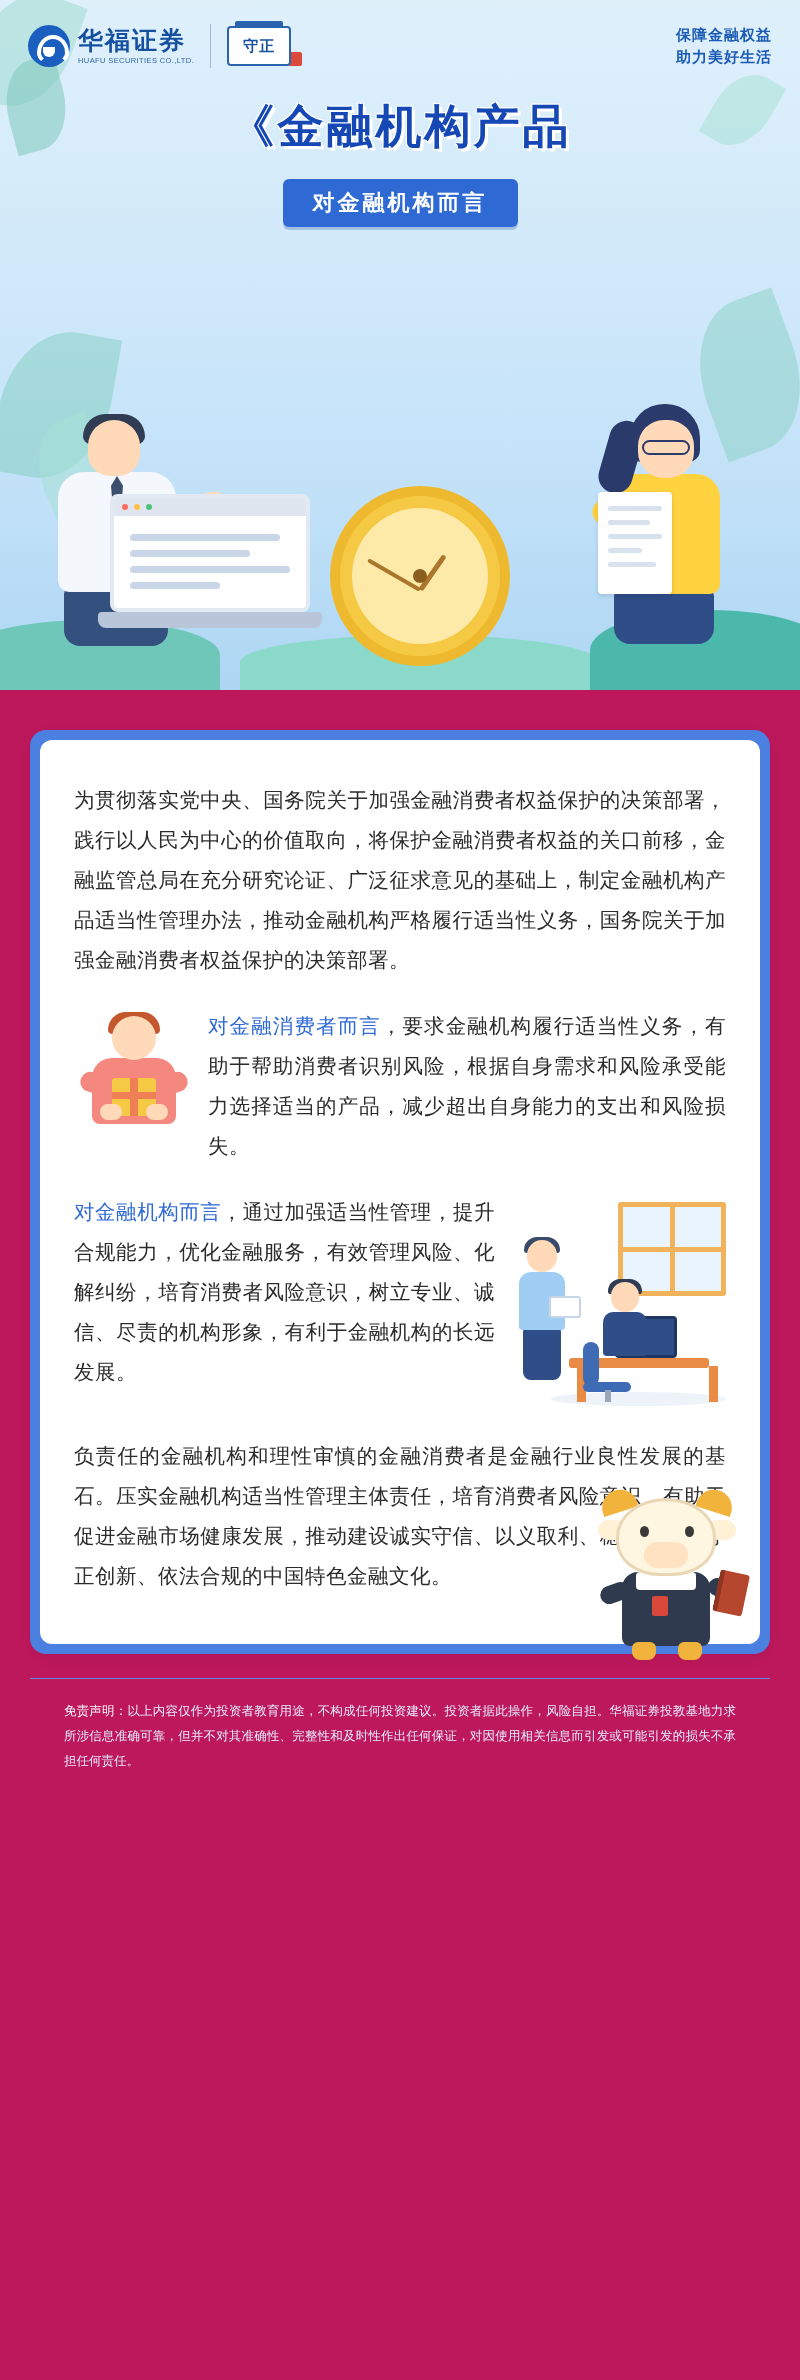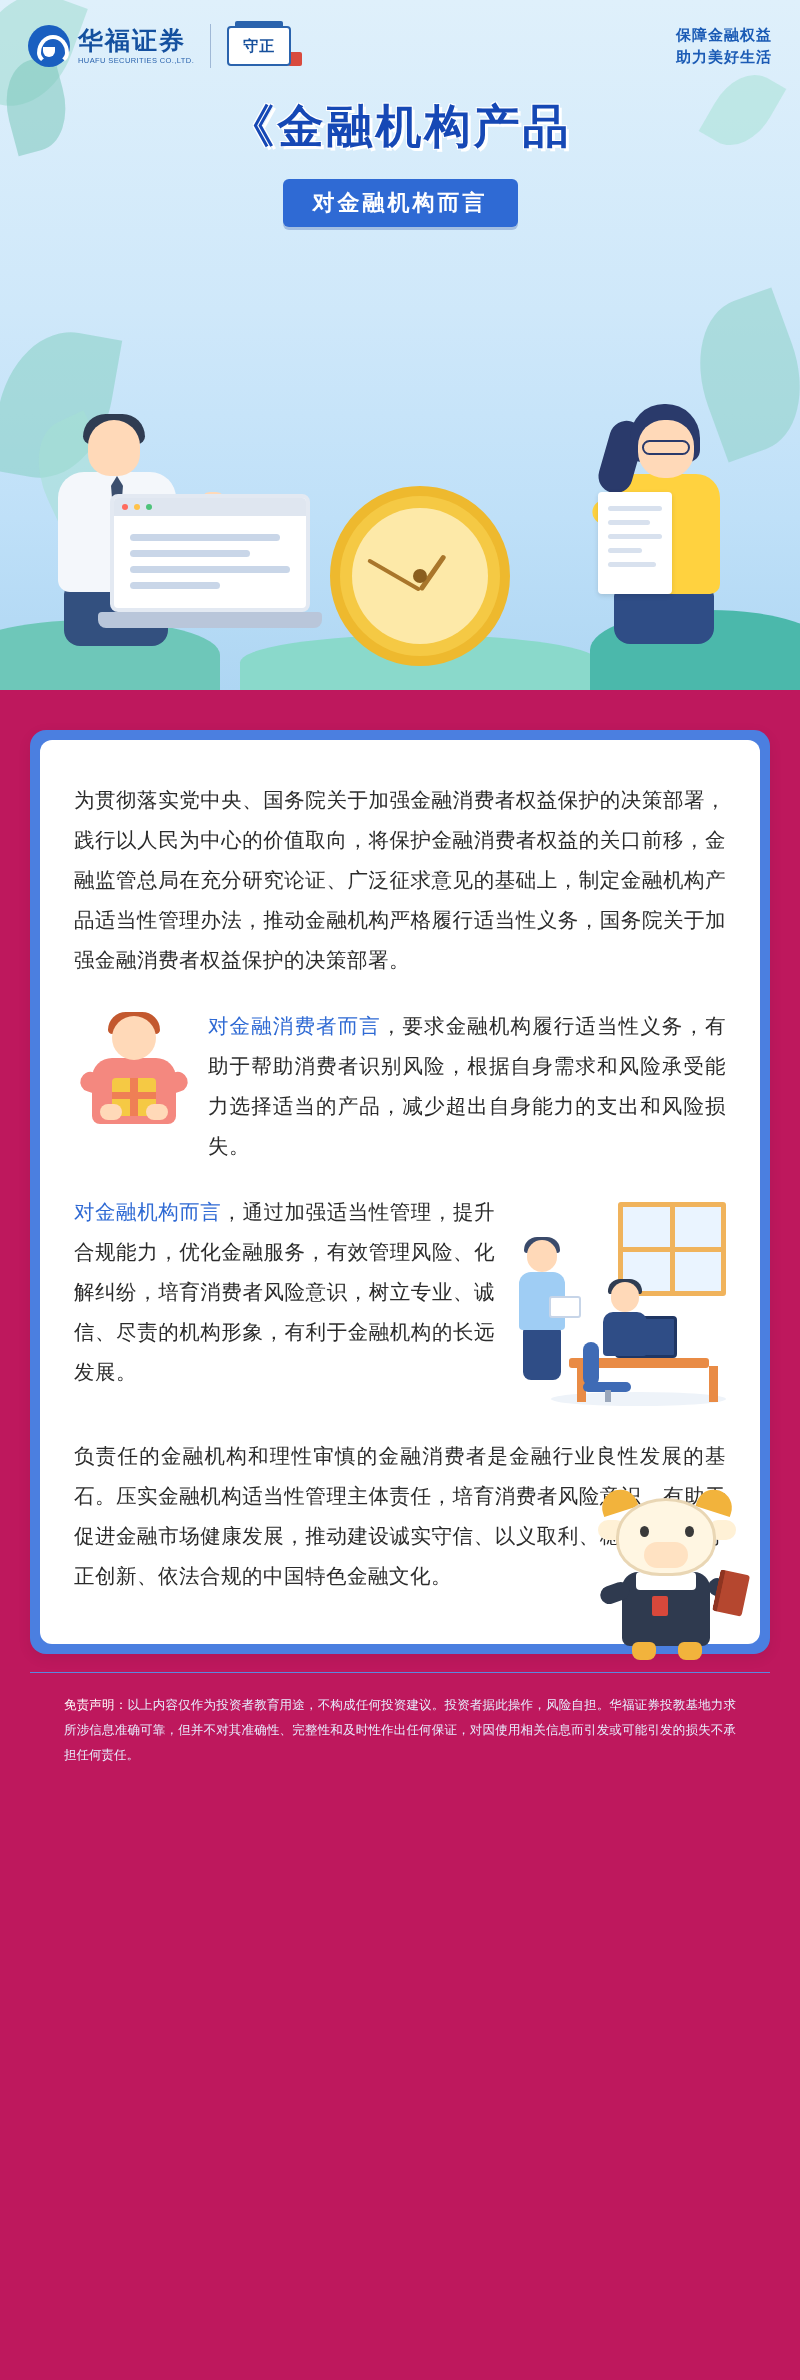--- a/index.html
+++ b/index.html
@@ -374,21 +374,21 @@
   .mascot .collar { position: absolute; left: 44px; top: 92px; width: 60px; height: 18px; background: #ffffff; border-radius: 4px; }
   .mascot .badge { position: absolute; left: 60px; top: 116px; width: 16px; height: 20px; background: #d9483b; border-radius: 2px; }
   .mascot .arm-l { position: absolute; left: 8px; top: 104px; width: 30px; height: 18px; background: #2f3a4f; border-radius: 10px; transform: rotate(-20deg); }
   .mascot .arm-r { position: absolute; right: 2px; top: 100px; width: 32px; height: 18px; background: #2f3a4f; border-radius: 10px; transform: rotate(16deg); }
   .mascot .book { position: absolute; right: -4px; top: 92px; width: 30px; height: 42px; background: #b5472f; border-radius: 3px; transform: rotate(12deg); border-left: 5px solid #8e3421; }
   .mascot .leg-l { position: absolute; left: 40px; top: 162px; width: 24px; height: 18px; background: #f2b33c; border-radius: 6px 6px 8px 8px; }
   .mascot .leg-r { position: absolute; right: 40px; top: 162px; width: 24px; height: 18px; background: #f2b33c; border-radius: 6px 6px 8px 8px; }
 
   
   .footer {
-    margin-top: 18px;
+    margin-top: 24px;
     padding: 20px 34px 26px 34px;
     border-top: 1px solid #5b88e0;
   }
   .footer p {
     color: #e7eeff;
     font-size: 12.5px;
     line-height: 2;
     text-align: justify;
     text-justify: inter-ideograph;
   }

